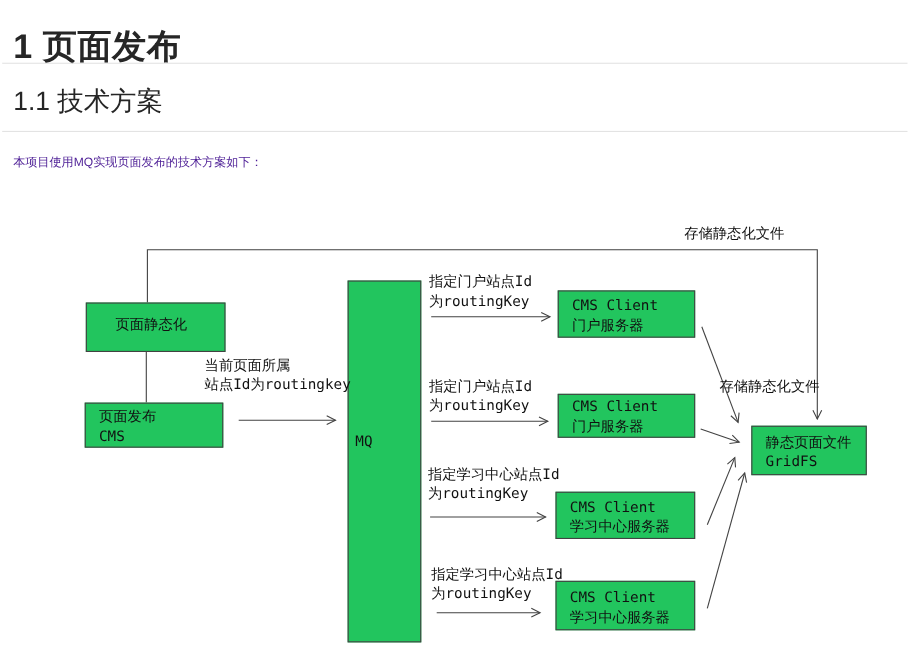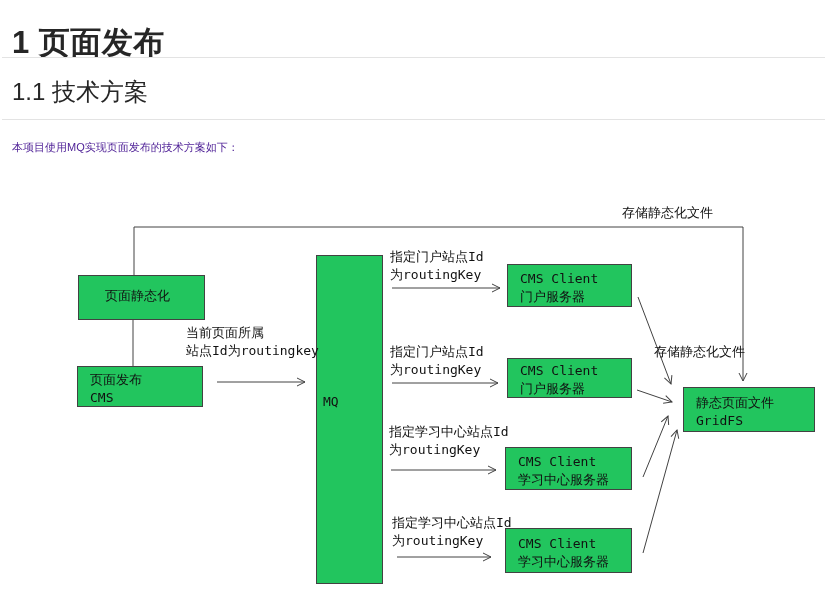--- a/index.html
+++ b/index.html
@@ -20,21 +20,21 @@
   .dbox { position: absolute; border: 1px solid #424242; background: #22c55e;
           font-family: "DejaVu Sans Mono", monospace; font-size: 13px; color: #111;
           padding: 5px 4px 0 12px; line-height: 18px; }
   .box-static   { left: 78px;  top: 75px;  width: 127px; height: 45px; padding-top: 11px; padding-left: 26px; }
   .box-publish  { left: 77px;  top: 166px; width: 126px; height: 41px; padding-top: 4px; }
   .box-mq       { left: 316px; top: 55px;  width: 67px;  height: 329px; padding: 0; }
   .box-client-1 { left: 507px; top: 64px;  width: 125px; height: 43px; }
   .box-client-2 { left: 507px; top: 158px; width: 125px; height: 40px; padding-top: 3px; }
   .box-client-3 { left: 505px; top: 247px; width: 127px; height: 43px; }
   .box-client-4 { left: 505px; top: 328px; width: 127px; height: 45px; padding-top: 6px; }
-  .box-gridfs   { left: 683px; top: 187px; width: 132px; height: 45px; padding-top: 6px; }
+  .box-gridfs   { left: 683px; top: 187px; width: 105px; height: 45px; padding-top: 6px; }
 
   .mq-label { position: absolute; left: 6px; top: 137px; font-family: "DejaVu Sans Mono", monospace; font-size: 13px; color: #111; }
 
   .dlabel { position: absolute; font-family: "DejaVu Sans Mono", monospace; font-size: 13px; color: #111; line-height: 18px; white-space: nowrap; }
   .lbl-current { left: 186px; top: 124px; }
   .lbl-route-1 { left: 390px; top: 48px; }
   .lbl-route-2 { left: 390px; top: 143px; }
   .lbl-route-3 { left: 389px; top: 223px; }
   .lbl-route-4 { left: 392px; top: 314px; }
   .lbl-store   { left: 622px; top: 4px; text-align: right; }

